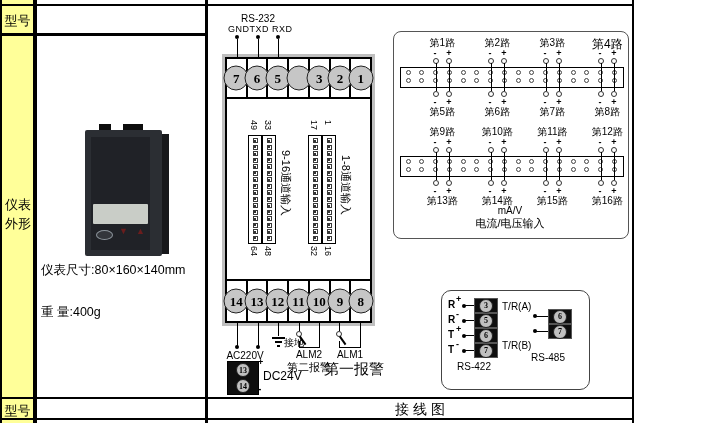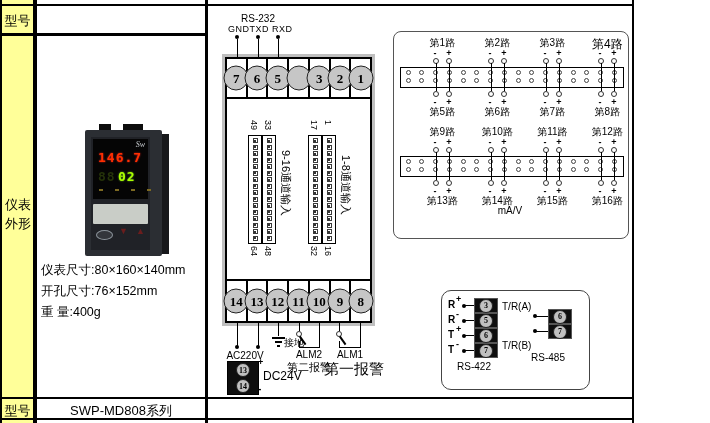--- a/index.html
+++ b/index.html
@@ -62,41 +62,30 @@
   <div class="ln" style="left:0;top:418px;width:634px;height:2px;"></div>
   <div class="ln" style="left:0;top:0;width:2px;height:423px;"></div>
   <div class="ln" style="left:33px;top:0;width:4px;height:423px;"></div>
   <div class="ln" style="left:205px;top:0;width:3px;height:423px;"></div>
   <div class="ln" style="left:632px;top:0;width:2px;height:423px;"></div>
 
   <div class="t tc" style="left:2px;top:12px;width:31px;font-size:13px;">型号</div>
   <div class="t tc" style="left:3px;top:196px;width:30px;font-size:13px;">仪表</div>
   <div class="t tc" style="left:3px;top:215px;width:30px;font-size:13px;">外形</div>
   <div class="t" style="left:41px;top:262px;font-size:12.5px;">仪表尺寸:80×160×140mm</div>
-  <div class="t" style="left:41px;top:283px;font-size:12.5px;">开孔尺寸:76×152mm</div>
   <div class="t" style="left:41px;top:304px;font-size:12.5px;">重 量:400g</div>
   <div class="t tc" style="left:2px;top:402px;width:31px;font-size:13px;">型号</div>
-  <div class="t tc" style="left:37px;top:402px;width:168px;font-size:13px;">SWP-MD808系列</div>
+  <div class="t tc" style="left:208px;top:401px;width:424px;font-size:14px;">接 线 图</div>
 
   <div id="device">
     <div class="abs" style="left:26px;top:2px;width:12px;height:8px;background:#0d0d0d;"></div>
     <div class="abs" style="left:50px;top:2px;width:20px;height:8px;background:#0d0d0d;"></div>
     <div class="abs" style="left:88px;top:12px;width:8px;height:120px;background:#17181b;"></div>
     <div class="abs" style="left:12px;top:8px;width:77px;height:126px;background:#2b2e33;border-radius:2px;"></div>
     <div class="abs" style="left:18px;top:15px;width:59px;height:113px;background:#202227;"></div>
-    <div class="abs" style="left:20px;top:17px;width:55px;height:60px;background:#050505;">
-      <div class="abs" style="right:3px;top:1px;font:italic 8px 'Liberation Serif',serif;color:#c8ccd0;">Sw</div>
-      <div class="abs seg" style="left:5px;top:11px;font-size:13px;color:#ff2f00;text-shadow:0 0 2px #c22;">146.7</div>
-      <div class="abs seg" style="left:5px;top:30px;font-size:13px;color:#25330a;">88</div>
-      <div class="abs seg" style="left:25px;top:30px;font-size:13px;color:#aaff00;text-shadow:0 0 2px #6a2;">02</div>
-      <div class="abs" style="left:6px;top:50px;width:4px;height:2px;background:#7d6a22;"></div>
-      <div class="abs" style="left:22px;top:50px;width:4px;height:2px;background:#7d6a22;"></div>
-      <div class="abs" style="left:38px;top:50px;width:4px;height:2px;background:#7d6a22;"></div>
-      <div class="abs" style="left:54px;top:50px;width:4px;height:2px;background:#7d6a22;"></div>
-    </div>
     <div class="abs" style="left:20px;top:82px;width:55px;height:20px;background:#c9cdc7;border-radius:1px;"></div>
     <div class="abs" style="left:23px;top:108px;width:15px;height:8px;border:1px solid #8b939a;border-radius:50%;background:#33363b;"></div>
     <div class="abs" style="left:46px;top:104px;font-size:9px;color:#6b1d1d;">▼</div>
     <div class="abs" style="left:63px;top:104px;font-size:9px;color:#6b1d1d;">▲</div>
   </div>
 
   <div class="t tc" style="left:230px;top:13px;width:56px;font-size:10px;">RS-232</div>
   <div class="t" style="left:228px;top:24px;font-size:9px;letter-spacing:0.5px;">GNDTXD RXD</div>
 
   <div id="block">
@@ -161,20 +150,21 @@
       <div style="position: absolute; left: 0px; top: 0px; width: 30px; height: 16px; display: flex; align-items: center; justify-content: center;">
         <div class="mini-circle">13</div>
       </div>
       <div style="position: absolute; left: 0px; top: 16px; width: 30px; height: 16px; display: flex; align-items: center; justify-content: center;">
         <div class="mini-circle">14</div>
       </div>
     </div>
 
   <div id="panel"></div>
   <div class="t tc" style="left:485px;top:205px;width:50px;font-size:10px;">mA/V</div>
+  <div class="t tc" style="left:460px;top:216px;width:100px;font-size:11px;">电流/电压输入</div>
 
   <div id="comm"></div>
   <div class="t tc" style="left:448px;top:361px;width:52px;font-size:10px;">RS-422</div>
   <div class="t" style="left:502px;top:301px;font-size:10px;">T/R(A)</div>
   <div class="t" style="left:502px;top:340px;font-size:10px;">T/R(B)</div>
   <div class="t tc" style="left:522px;top:352px;width:52px;font-size:10px;">RS-485</div>
 
 <div class="strip" style="left: 248px; top: 135px;">
       <div class="pincol">
         <div class="pin"></div>

